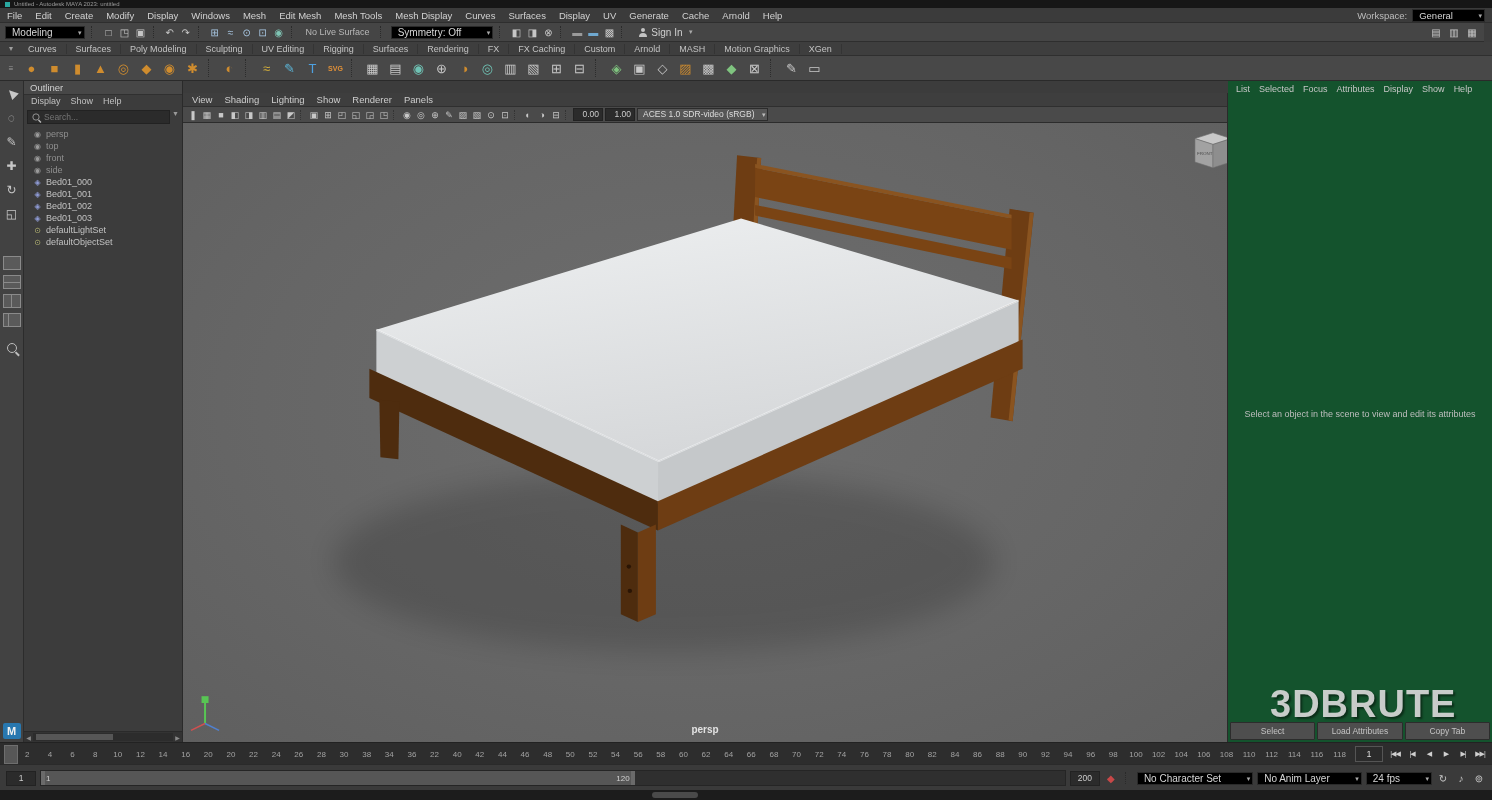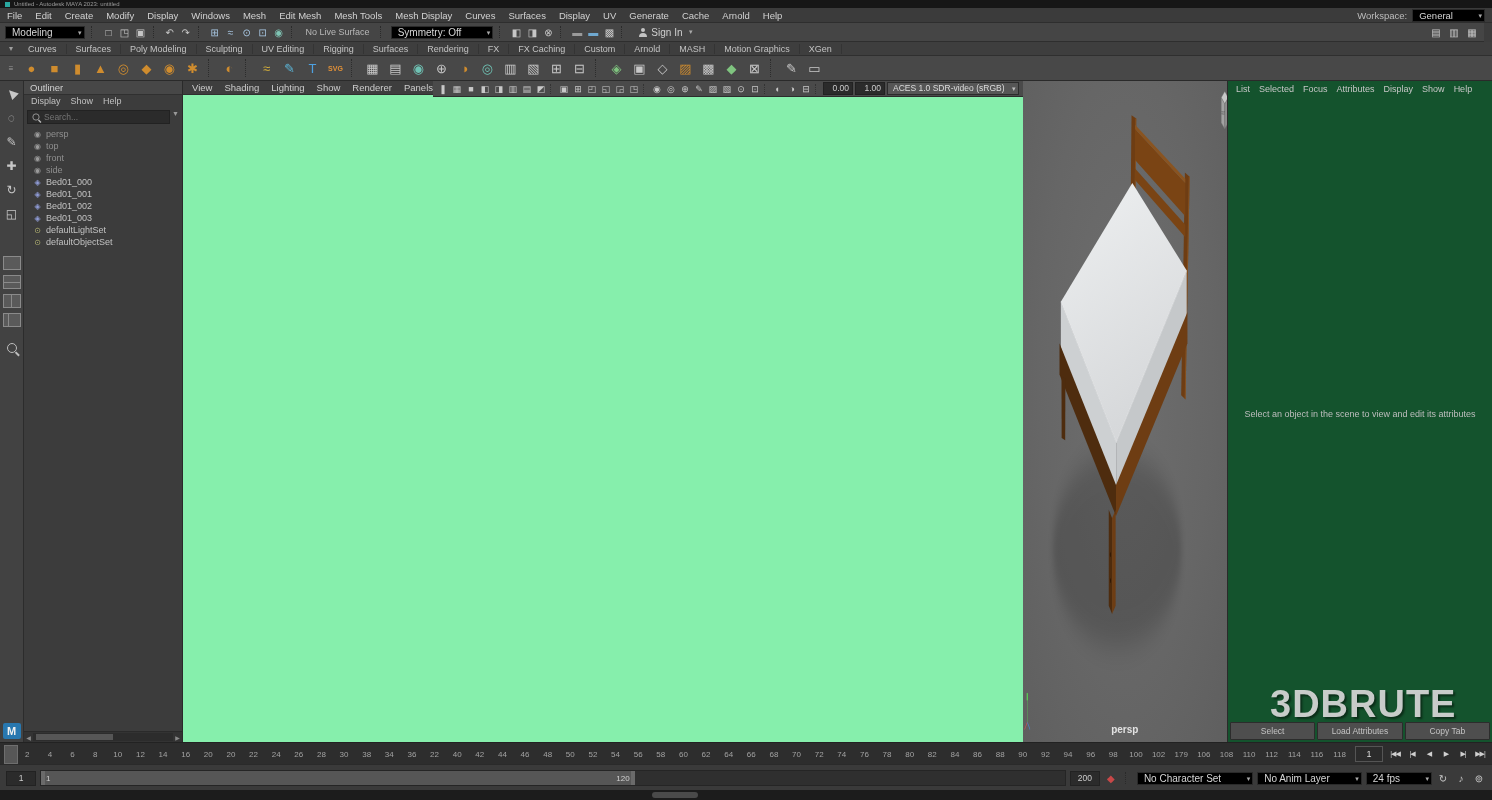--- a/index.html
+++ b/index.html
@@ -67,21 +67,21 @@
                     font-family:"Liberation Sans",sans-serif;padding:0;min-width:0;}
   .funnel{font-size:7px;color:#9a9a9a;}
   .tree{flex:1;padding:3px 0 0 0;overflow:hidden;}
   .tree-row{height:12px;display:flex;align-items:center;gap:4px;padding-left:9px;font-size:9px;}
   .node-ico{font-size:8px;width:9px;text-align:center;}
   .out-scroll{height:10px;background:#333;border-top:1px solid #2a2a2a;display:flex;align-items:center;font-size:6px;color:#8a8a8a;}
   .out-scroll .arrow{width:9px;text-align:center;}
   .out-scroll .track{flex:1;height:8px;background:#2c2c2c;position:relative;}
   .out-scroll .handle{position:absolute;left:2%;top:1px;width:55%;height:6px;background:#565656;}
   
-  .viewport{flex:1;display:flex;flex-direction:row;background:#86efac;border-right:1px solid #2a2a2a;min-width:0;}
+  .viewport{flex:1;display:flex;flex-direction:column;background:#fca5a5;border-right:1px solid #2a2a2a;min-width:0;margin-top:12px;}
   .vp-menus{height:13px;background:#3e3e3e;border-bottom:1px solid #2f2f2f;display:flex;align-items:center;
             gap:12px;padding-left:9px;font-size:9.5px;color:#cdcdcd;}
   .vp-toolbar{height:15px;background:#4a4a4a;border-bottom:1px solid #2c2c2c;display:flex;align-items:center;
               gap:2px;padding:0 4px;}
   .vp-ico{min-width:12px;height:12px;display:flex;align-items:center;justify-content:center;font-size:9px;color:#c8c8c8;}
   .vp-ico.sep{min-width:0;width:4px;height:10px;border-left:1px dotted #333;margin:0 1px;}
   .vp-field{background:#2b2b2b;border:1px solid #222;color:#ccc;font-size:8.5px;height:11px;line-height:11px;
             padding:0 3px;min-width:22px;text-align:right;}
   .vp-drop{background:#565656;border:1px solid #2c2c2c;height:11px;line-height:11px;font-size:8.5px;color:#ddd;
            padding:0 13px 0 5px;position:relative;white-space:nowrap;}
@@ -564,21 +564,21 @@
         <span class="tick">84</span>
         <span class="tick">86</span>
         <span class="tick">88</span>
         <span class="tick">90</span>
         <span class="tick">92</span>
         <span class="tick">94</span>
         <span class="tick">96</span>
         <span class="tick">98</span>
         <span class="tick">100</span>
         <span class="tick">102</span>
-        <span class="tick">179</span>
+        <span class="tick">104</span>
         <span class="tick">106</span>
         <span class="tick">108</span>
         <span class="tick">110</span>
         <span class="tick">112</span>
         <span class="tick">114</span>
         <span class="tick">116</span>
         <span class="tick">118</span>
       </div>
     <div class="cf-marker"></div>
     <div class="frame-field">1</div>

